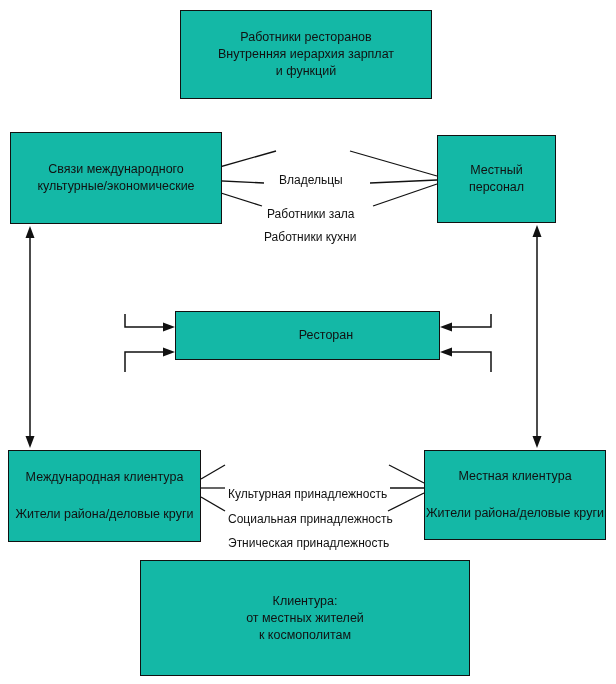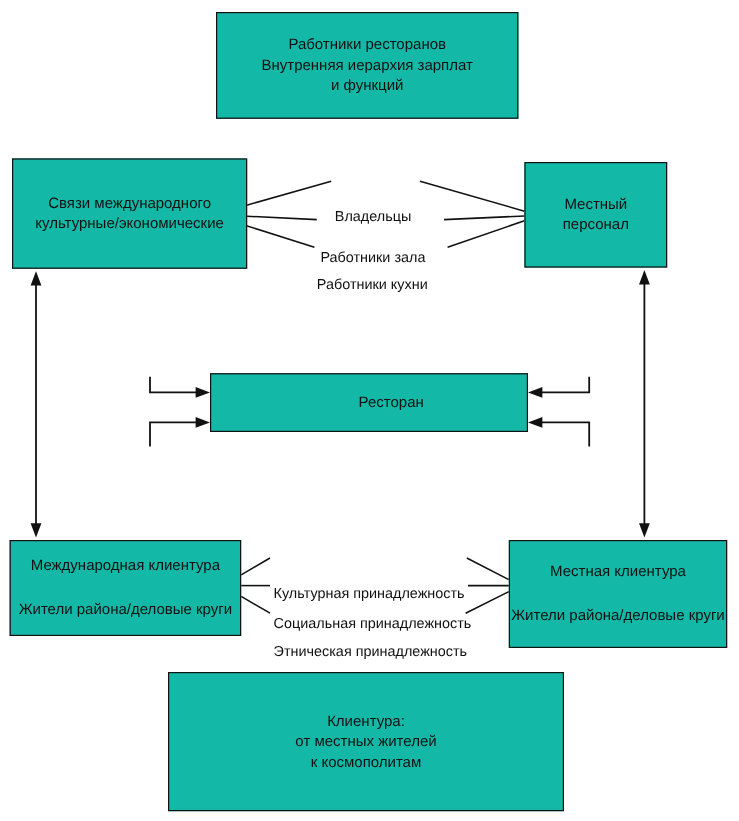--- a/index.html
+++ b/index.html
@@ -102,41 +102,41 @@
   </svg>
 
   <div class="box" style="left:180px; top:10px; width:252px; height:89px;">
     <div class="stack">
       <span>Работники ресторанов</span>
       <span>Внутренняя иерархия зарплат</span>
       <span>и функций</span>
     </div>
   </div>
 
-  <div class="box" style="left:10px; top:132px; width:196px; height:92px;">
+  <div class="box" style="left:10px; top:132px; width:212px; height:92px;">
     <div class="stack">
       <span>Связи международного</span>
       <span>культурные/экономические</span>
     </div>
   </div>
 
   <div class="box" style="left:437px; top:135px; width:119px; height:88px;">
     <div class="stack">
       <span>Местный</span>
       <span>персонал</span>
     </div>
   </div>
 
   <div class="box" style="left:175px; top:311px; width:265px; height:49px;padding-left:37px;">
     <div class="stack">
       <span>Ресторан</span>
     </div>
   </div>
 
-  <div class="box" style="left:8px; top:450px; width:193px; height:80px;text-align:center;">
+  <div class="box" style="left:8px; top:450px; width:193px; height:92px;text-align:center;">
     <div class="stack">
       <span>Международная клиентура</span>
       <span class="gap-top">Жители района/деловые круги</span>
     </div>
   </div>
 
   <div class="box" style="left:424px; top:450px; width:182px; height:90px;">
     <div class="stack">
       <span>Местная клиентура</span>
       <span class="gap-top">Жители района/деловые круги</span>

